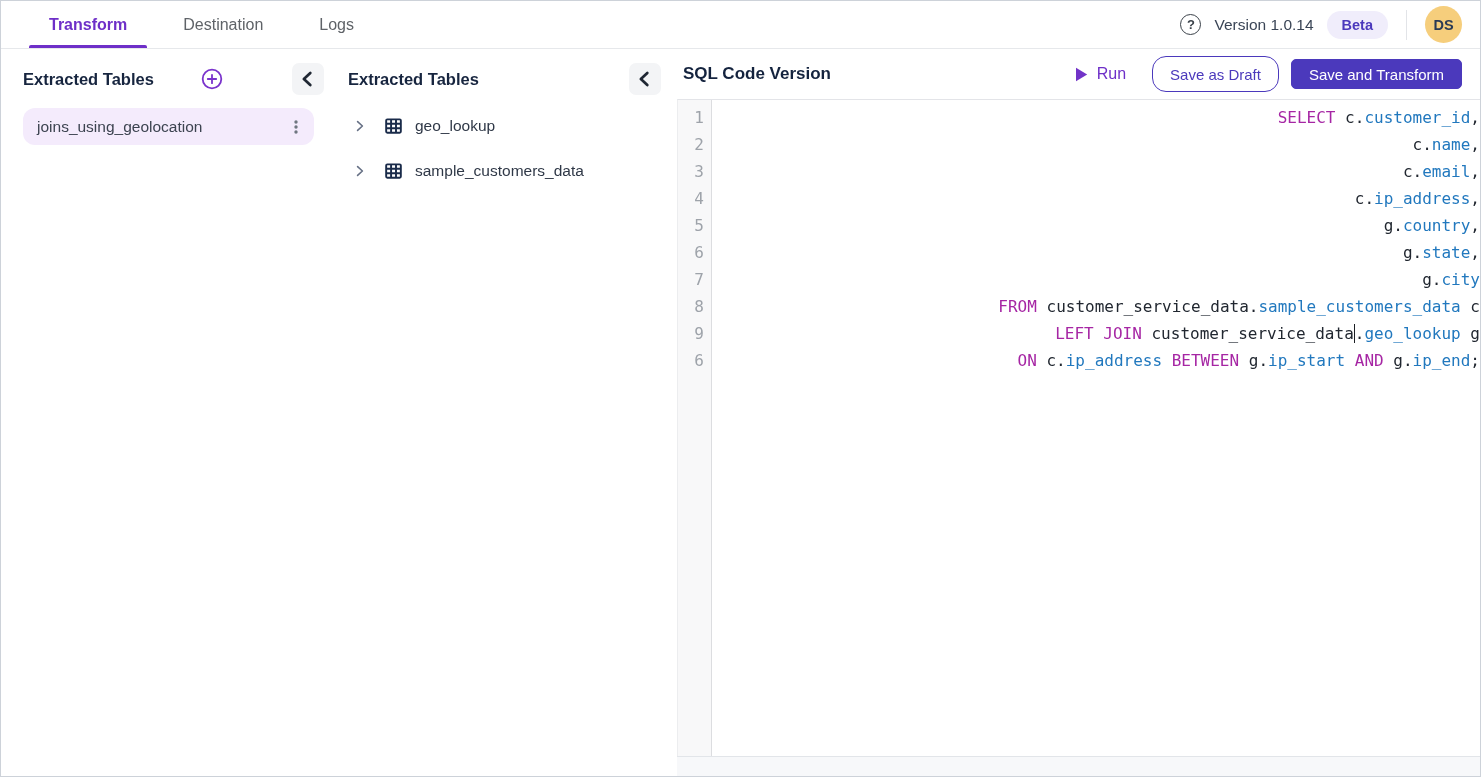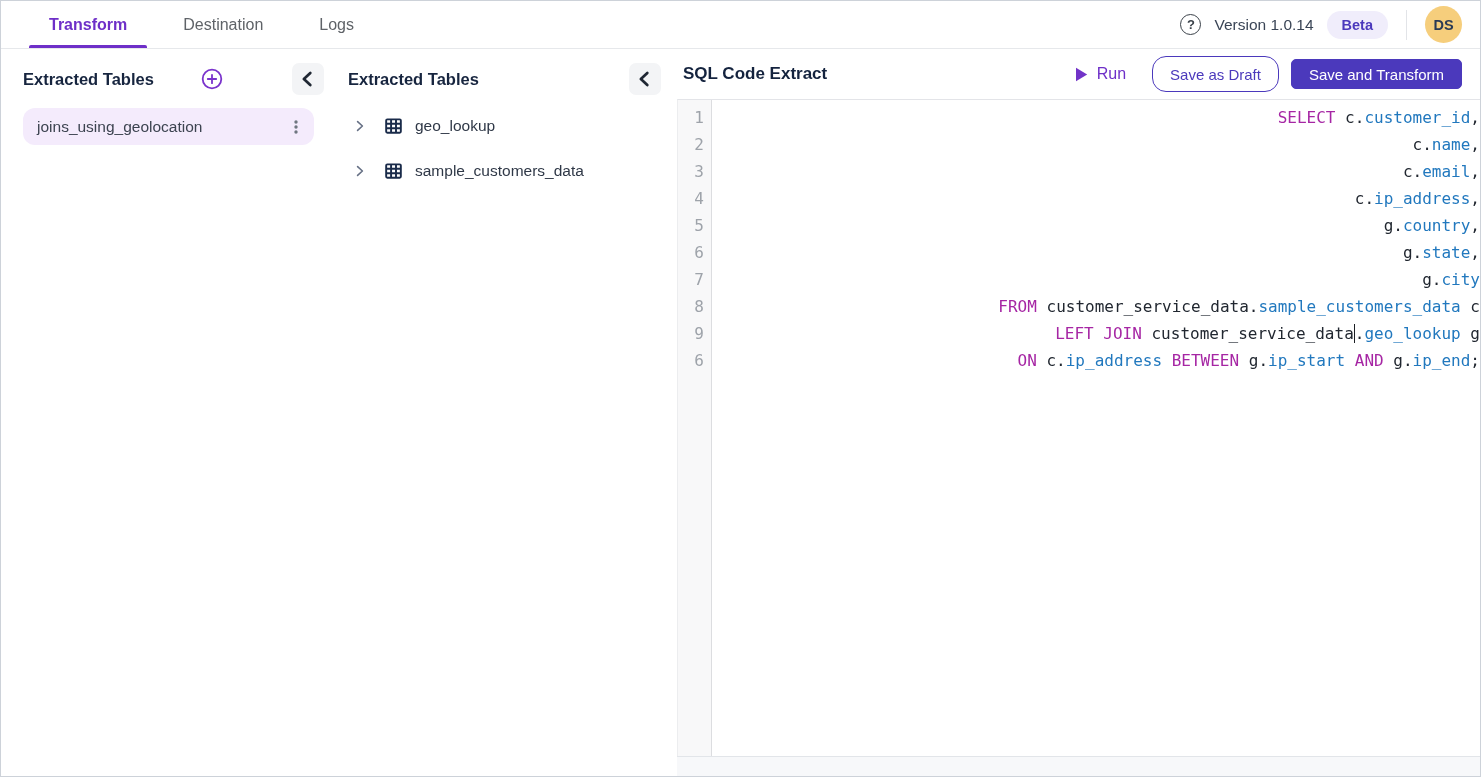--- a/index.html
+++ b/index.html
@@ -149,21 +149,21 @@
                 <path d="M3.2 9.3h17.6M3.2 14.6h17.6M9.1 4v16M15 4v16" stroke="#1A2B4A" stroke-width="2.3"></path>
               </svg>
             </span>
             <span class="lbl">sample_customers_data</span>
           </div>
         </div>
     </aside>
 
     <section class="editor-panel">
       <div class="editor-head">
-        <span class="editor-title">SQL Code Extract</span>
+        <span class="editor-title">SQL Code Version</span>
         <button class="run-btn">
           <svg width="13" height="15" viewBox="0 0 13 15">
             <path d="M1 0.8 12.2 7.5 1 14.2Z" fill="#7233C8"></path>
           </svg>
           <span>Run</span>
         </button>
         <button class="draft-btn">Save as Draft</button>
         <button class="transform-btn">Save and Transform</button>
       </div>
       <div class="editor-body">

